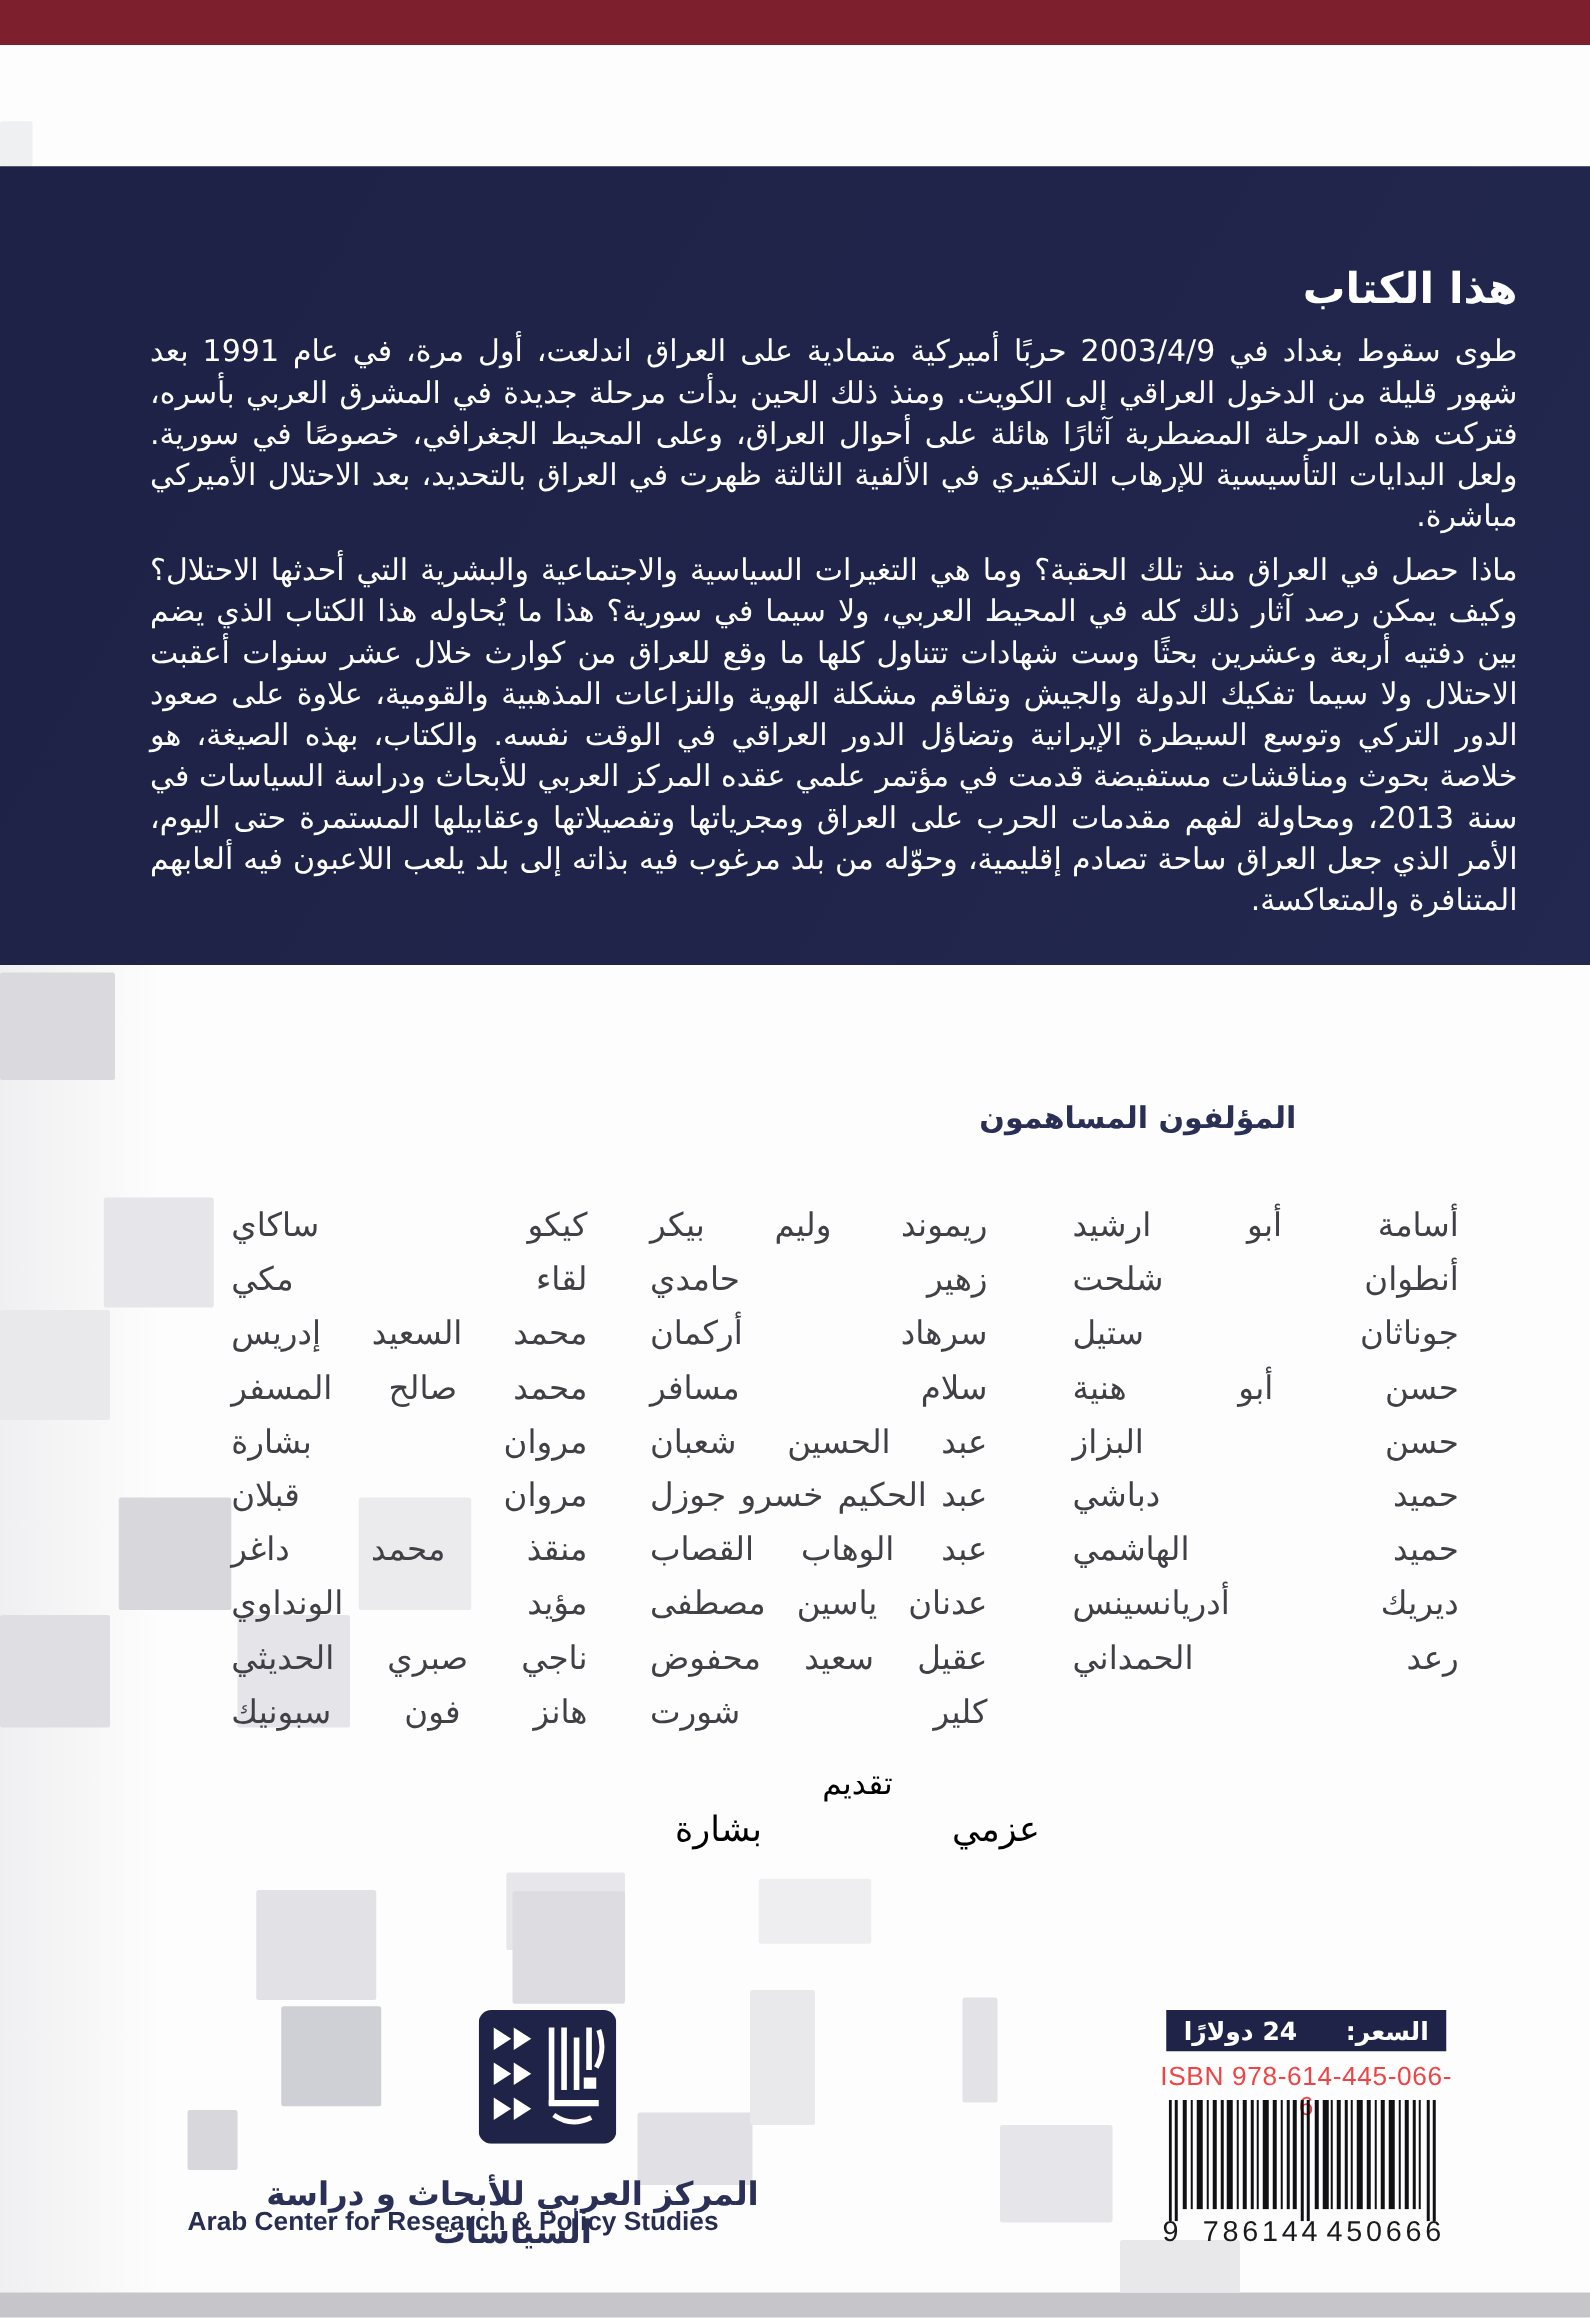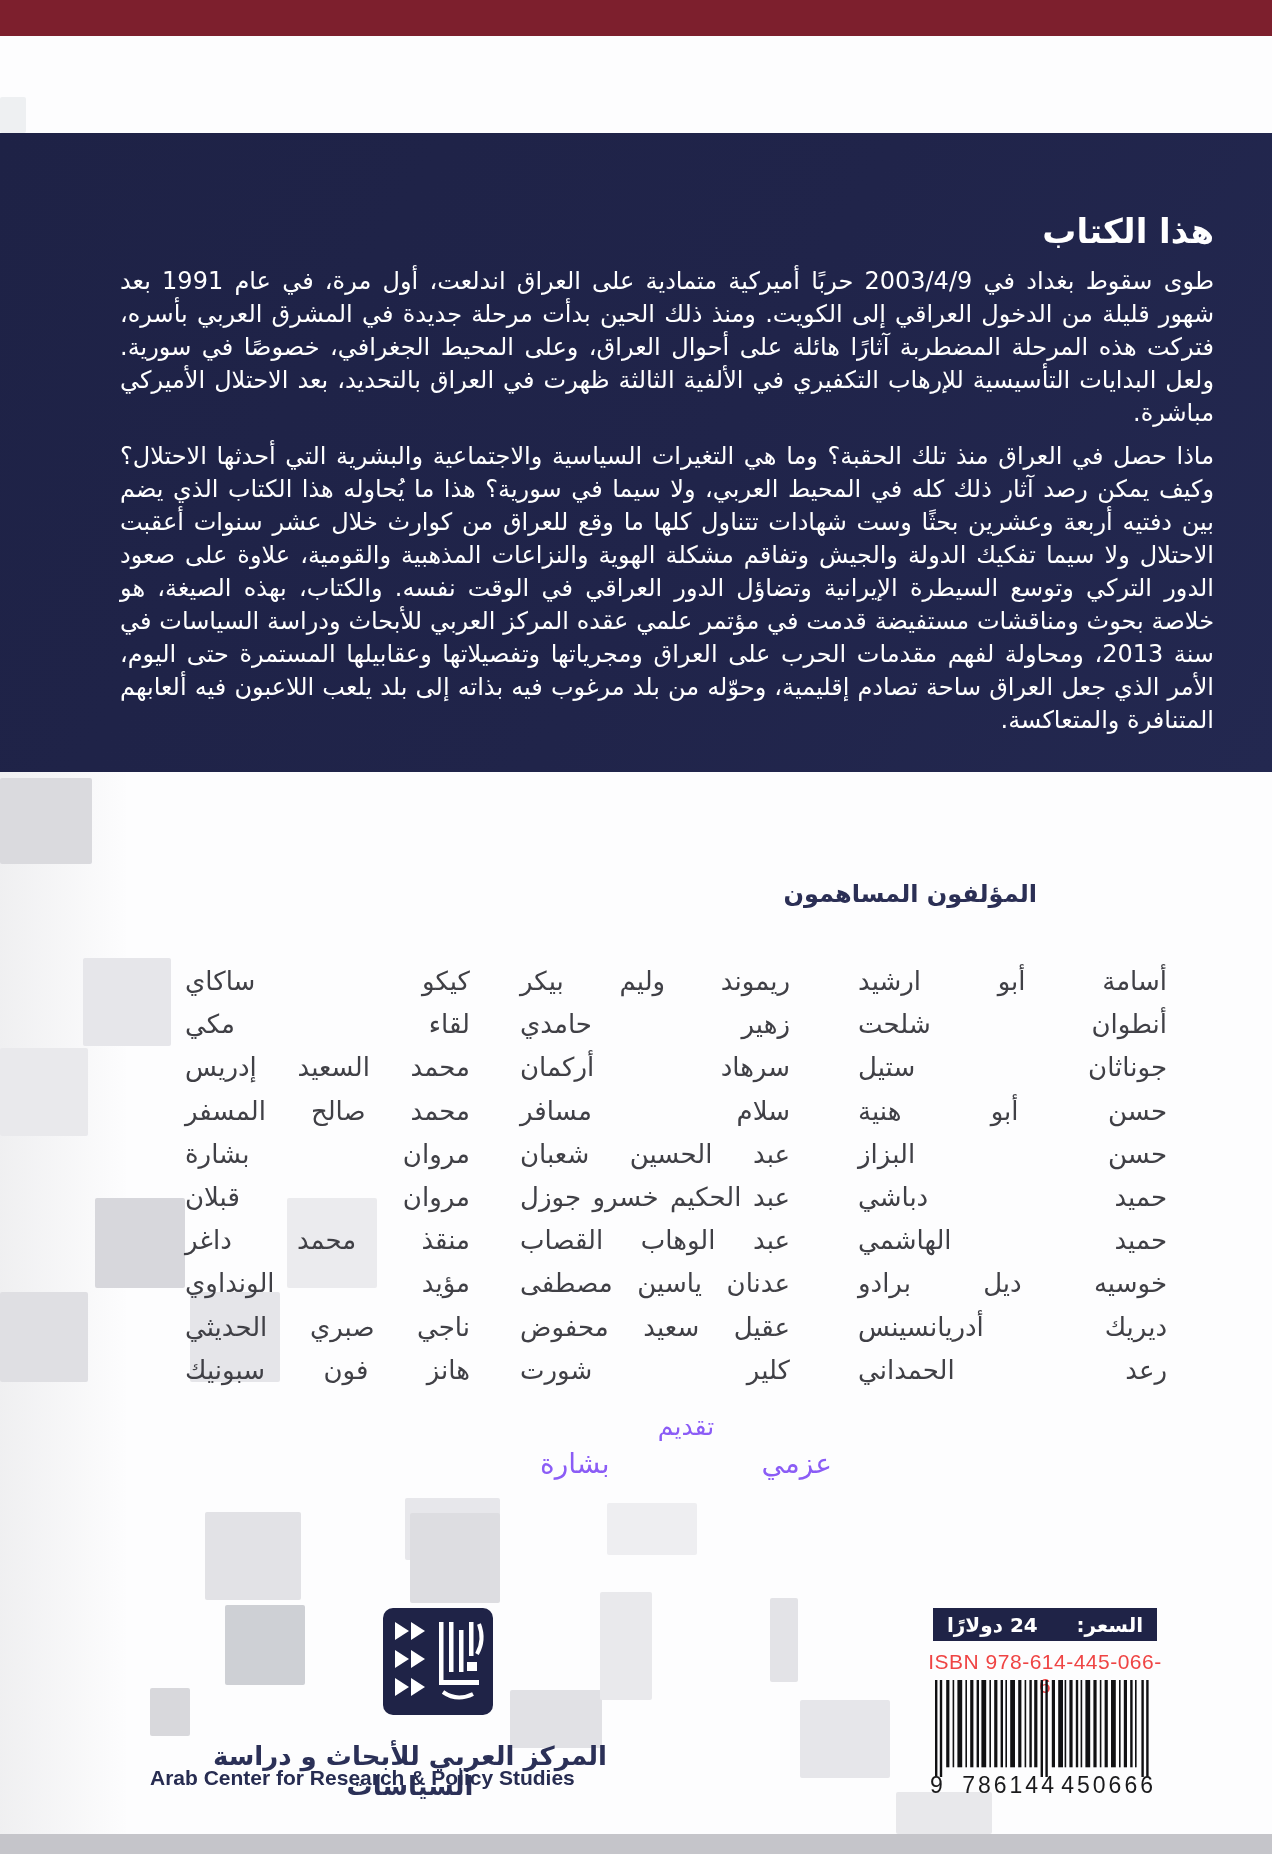--- a/index.html
+++ b/index.html
@@ -46,21 +46,21 @@
   .col{position:absolute;top:966px;}
   .col-right{right:105px;width:309px;}
   .col-mid{right:482px;width:270px;}
   .col-left{right:802px;width:285px;}
   .namejust{
     height:43.2px;font-size:26px;color:#404046;direction:rtl;
     text-align:justify;text-align-last:justify;
   }
 
   
-  .foreword{left:540px;top:1412px;width:292px;direction:rtl;color:#8b5cf6;}
+  .foreword{left:540px;top:1412px;width:292px;direction:rtl;color:#000000;}
   .foreword-label{text-align:center;font-size:25px;margin:0 0 6px 0;}
   .foreword-name{font-size:28px;text-align:justify;text-align-last:justify;}
 
   
   .logo{left:383px;top:1608px;width:110px;height:107px;}
   .pub-ar{left:150px;top:1728px;width:520px;text-align:center;direction:rtl;
     font-size:26px;font-weight:bold;color:#2b3057;margin-top:13px;}
   .pub-en{left:150px;top:1766px;width:520px;text-align:left;
     font-family:"Liberation Sans","DejaVu Sans",sans-serif;
     font-size:21px;font-weight:bold;color:#272c51;}
@@ -123,21 +123,20 @@
 <div class="abs contrib-heading">المؤلفون المساهمون</div>
 
 <div class="col col-right">
   <div class="namejust">أسامة أبو ارشيد</div>
   <div class="namejust">أنطوان شلحت</div>
   <div class="namejust">جوناثان ستيل</div>
   <div class="namejust">حسن أبو هنية</div>
   <div class="namejust">حسن البزاز</div>
   <div class="namejust">حميد دباشي</div>
   <div class="namejust">حميد الهاشمي</div>
-  <div class="namejust">خوسيه ديل برادو</div>
   <div class="namejust">ديريك أدريانسينس</div>
   <div class="namejust">رعد الحمداني</div>
 </div>
 
 <div class="col col-mid">
   <div class="namejust">ريموند وليم بيكر</div>
   <div class="namejust">زهير حامدي</div>
   <div class="namejust">سرهاد أركمان</div>
   <div class="namejust">سلام مسافر</div>
   <div class="namejust">عبد الحسين شعبان</div>

